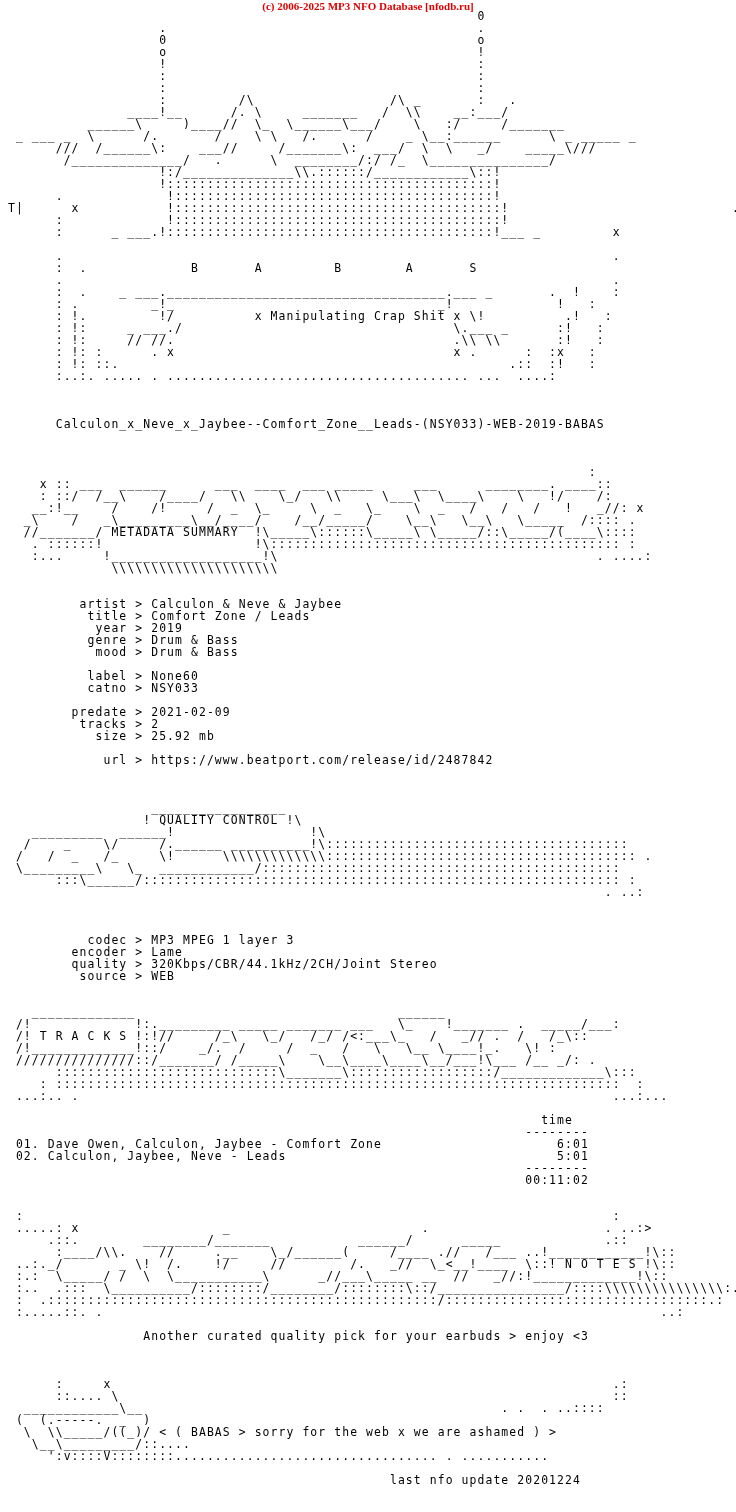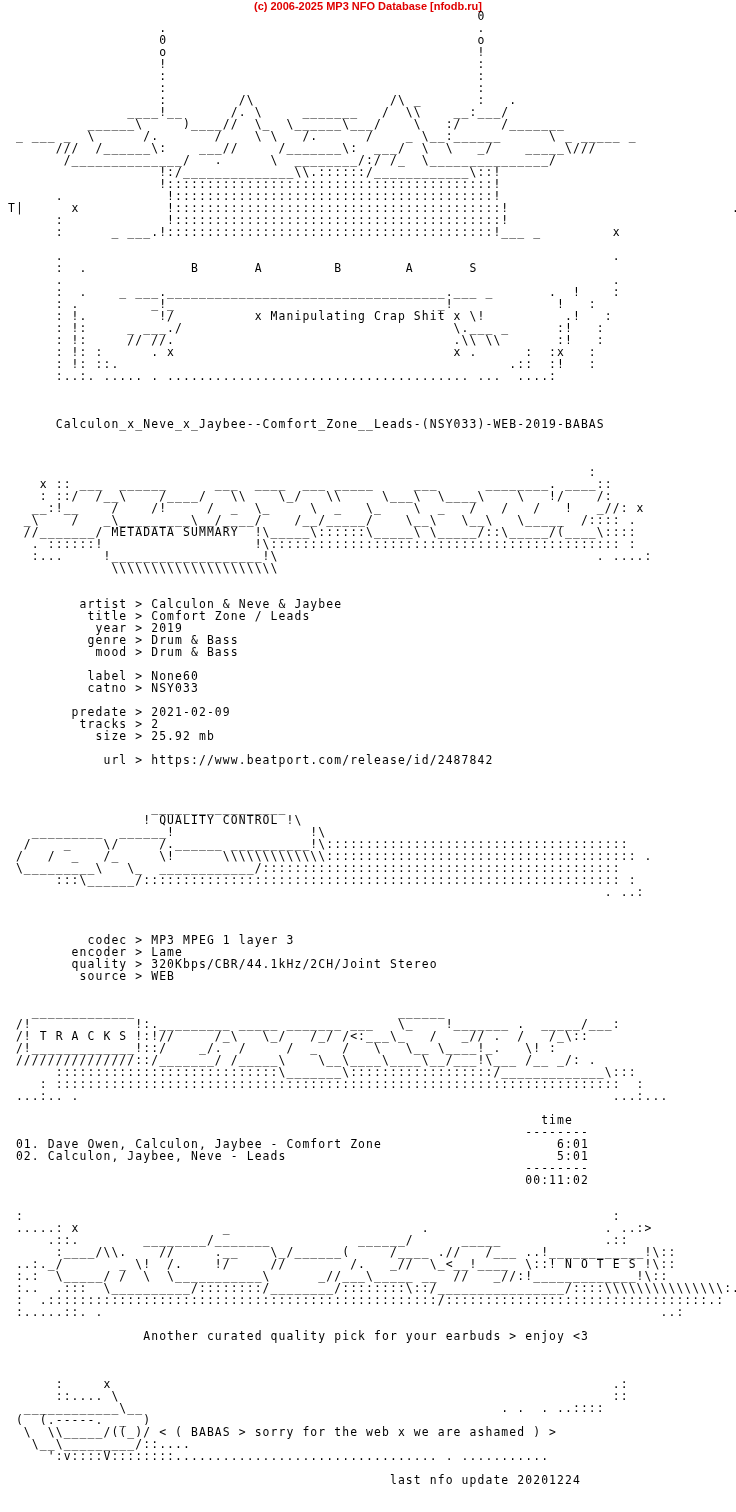--- a/index.html
+++ b/index.html
@@ -1,20 +1,20 @@
 <!DOCTYPE html>
 <html><head>
 <meta charset="utf-8">
 <style>
   html, body { margin: 0; padding: 0; background: #ffffff; }
   body { width: 736px; height: 1512px; overflow: hidden; position: relative; }
   .header {
     position: absolute; top: 0; left: 0; width: 736px; height: 12px;
     text-align: center; color: #e00000;
-    font-family: Liberation Sans, sans-serif; font-size: 11px; line-height: 12px;
+    font-family: Liberation Serif, serif; font-size: 11px; line-height: 12px;
     font-weight: bold;
   }
   .nfo {
     position: absolute; top: 10px; left: 0; margin: 0;
     font-family: "DejaVu Sans Mono", monospace;
     font-size: 11.4px; line-height: 12px; color: #000000;
     white-space: pre; letter-spacing: 1.1px;
   }
   .nfo .line { display: block; height: 12px; }
 </style>

